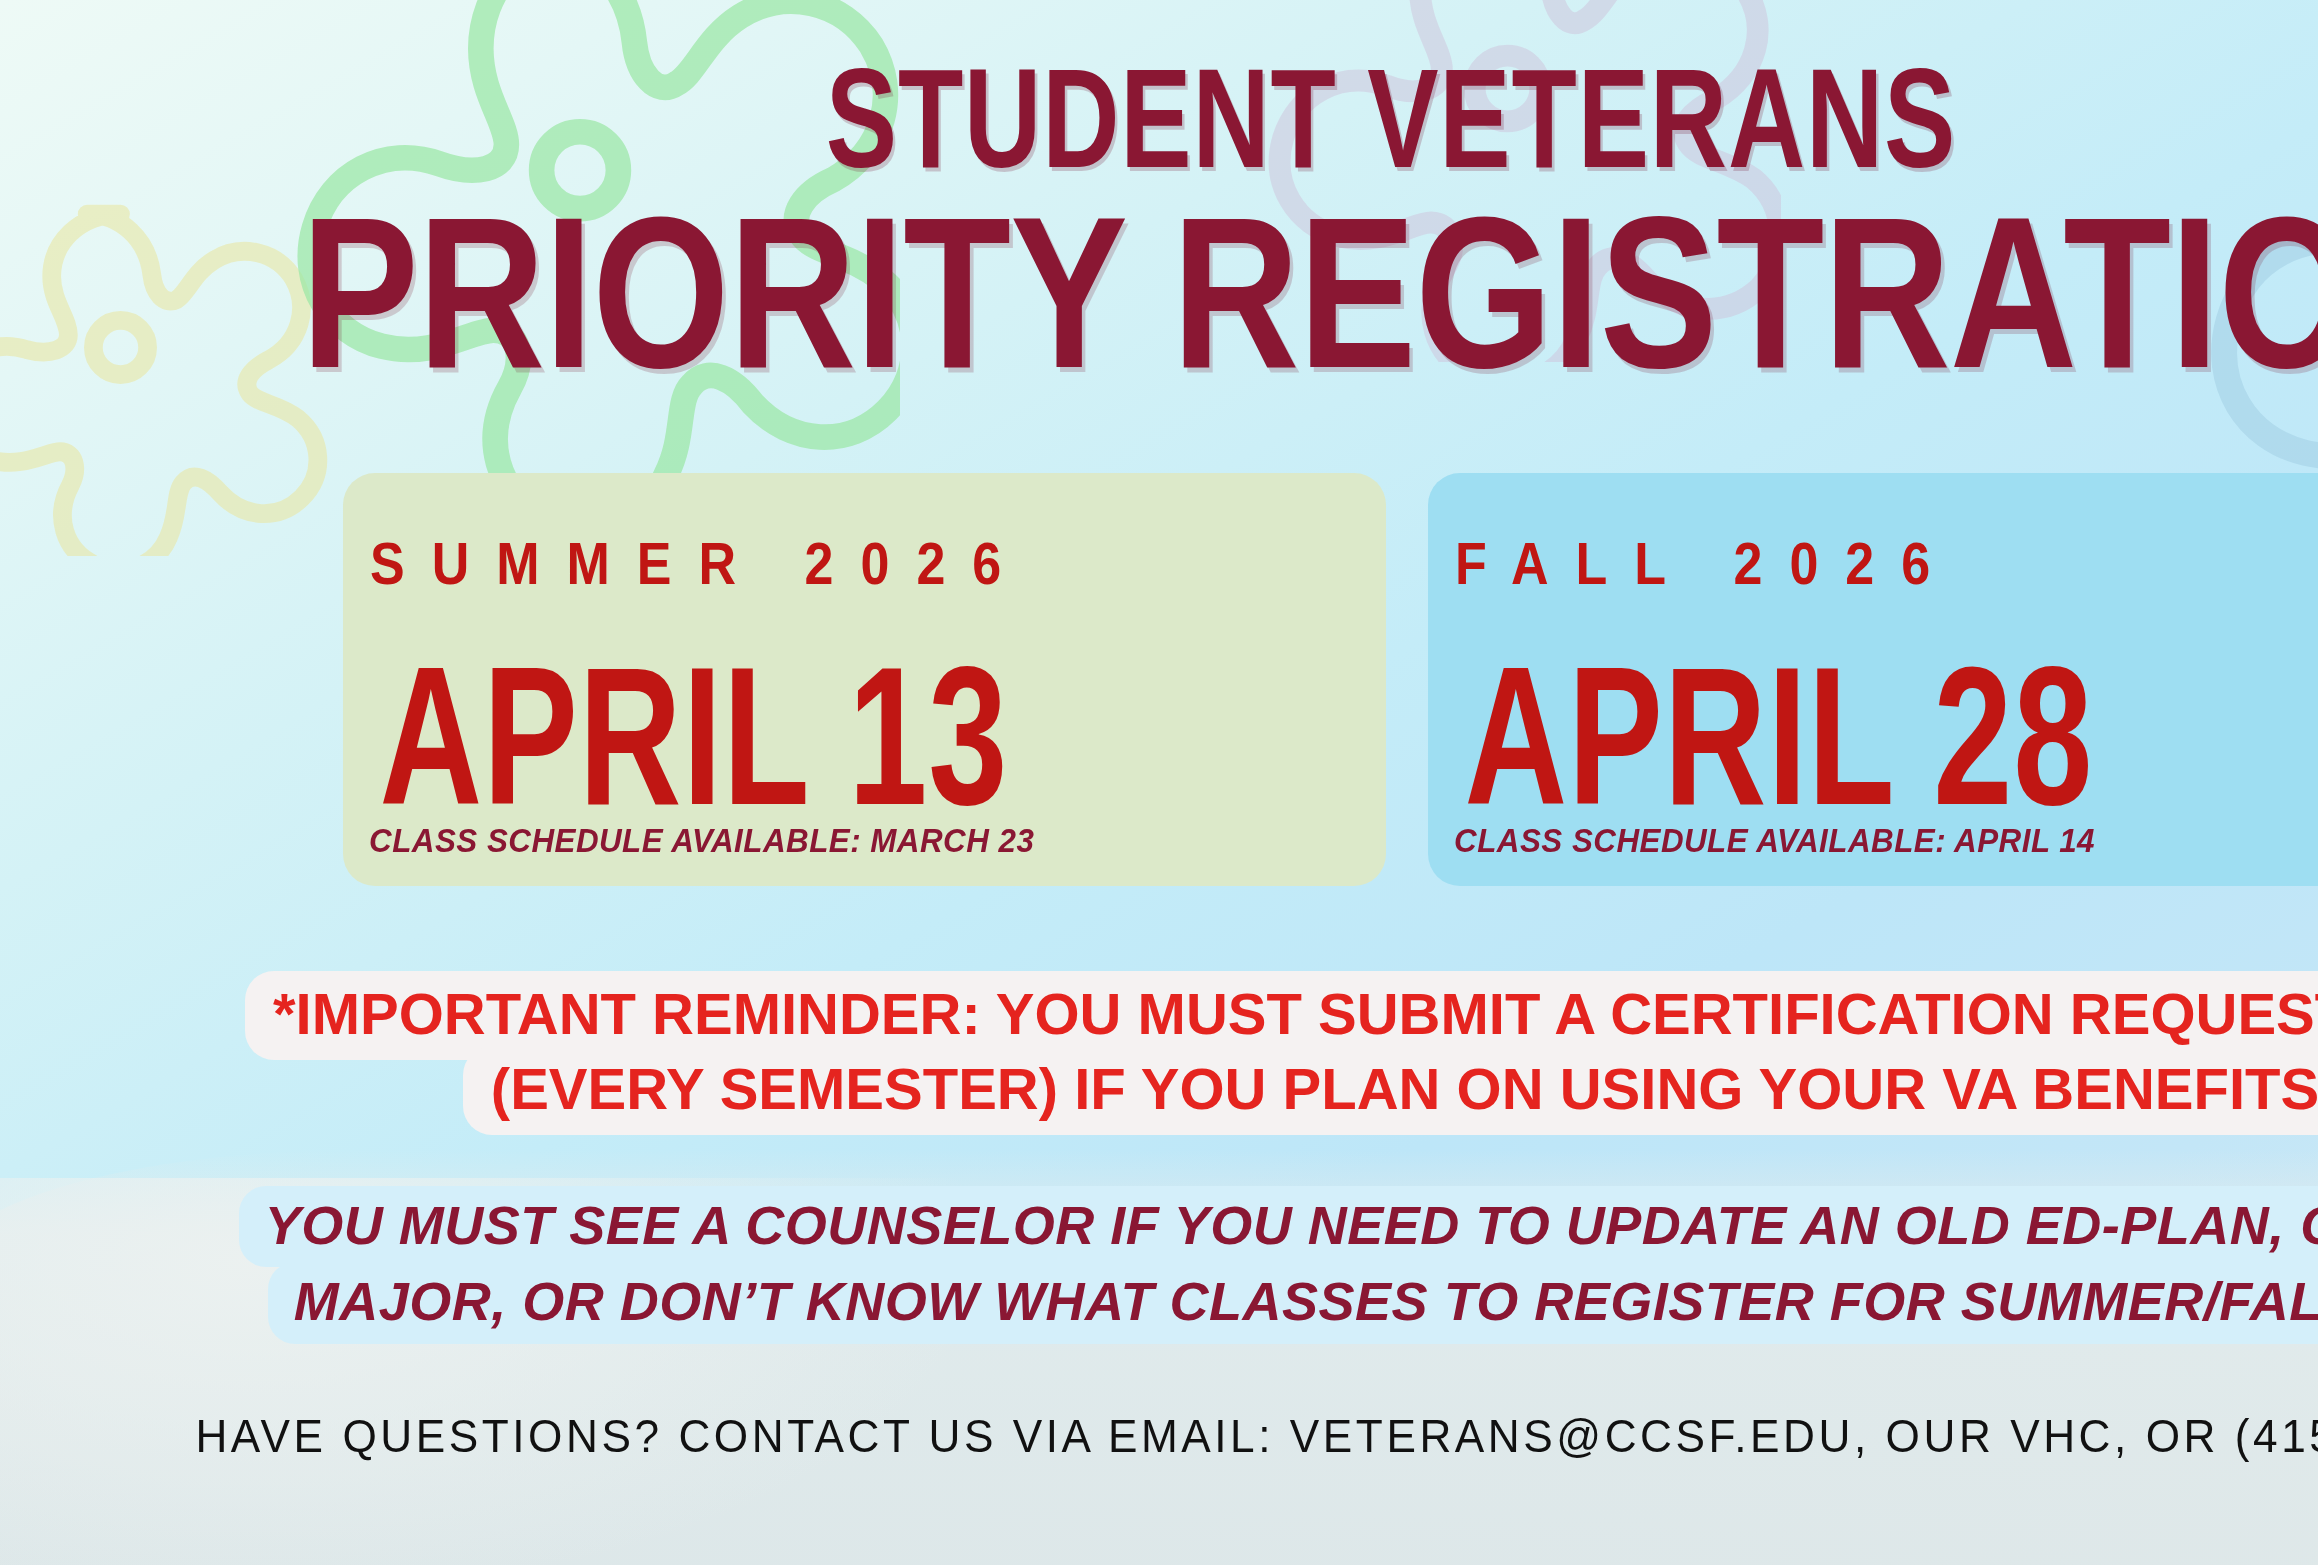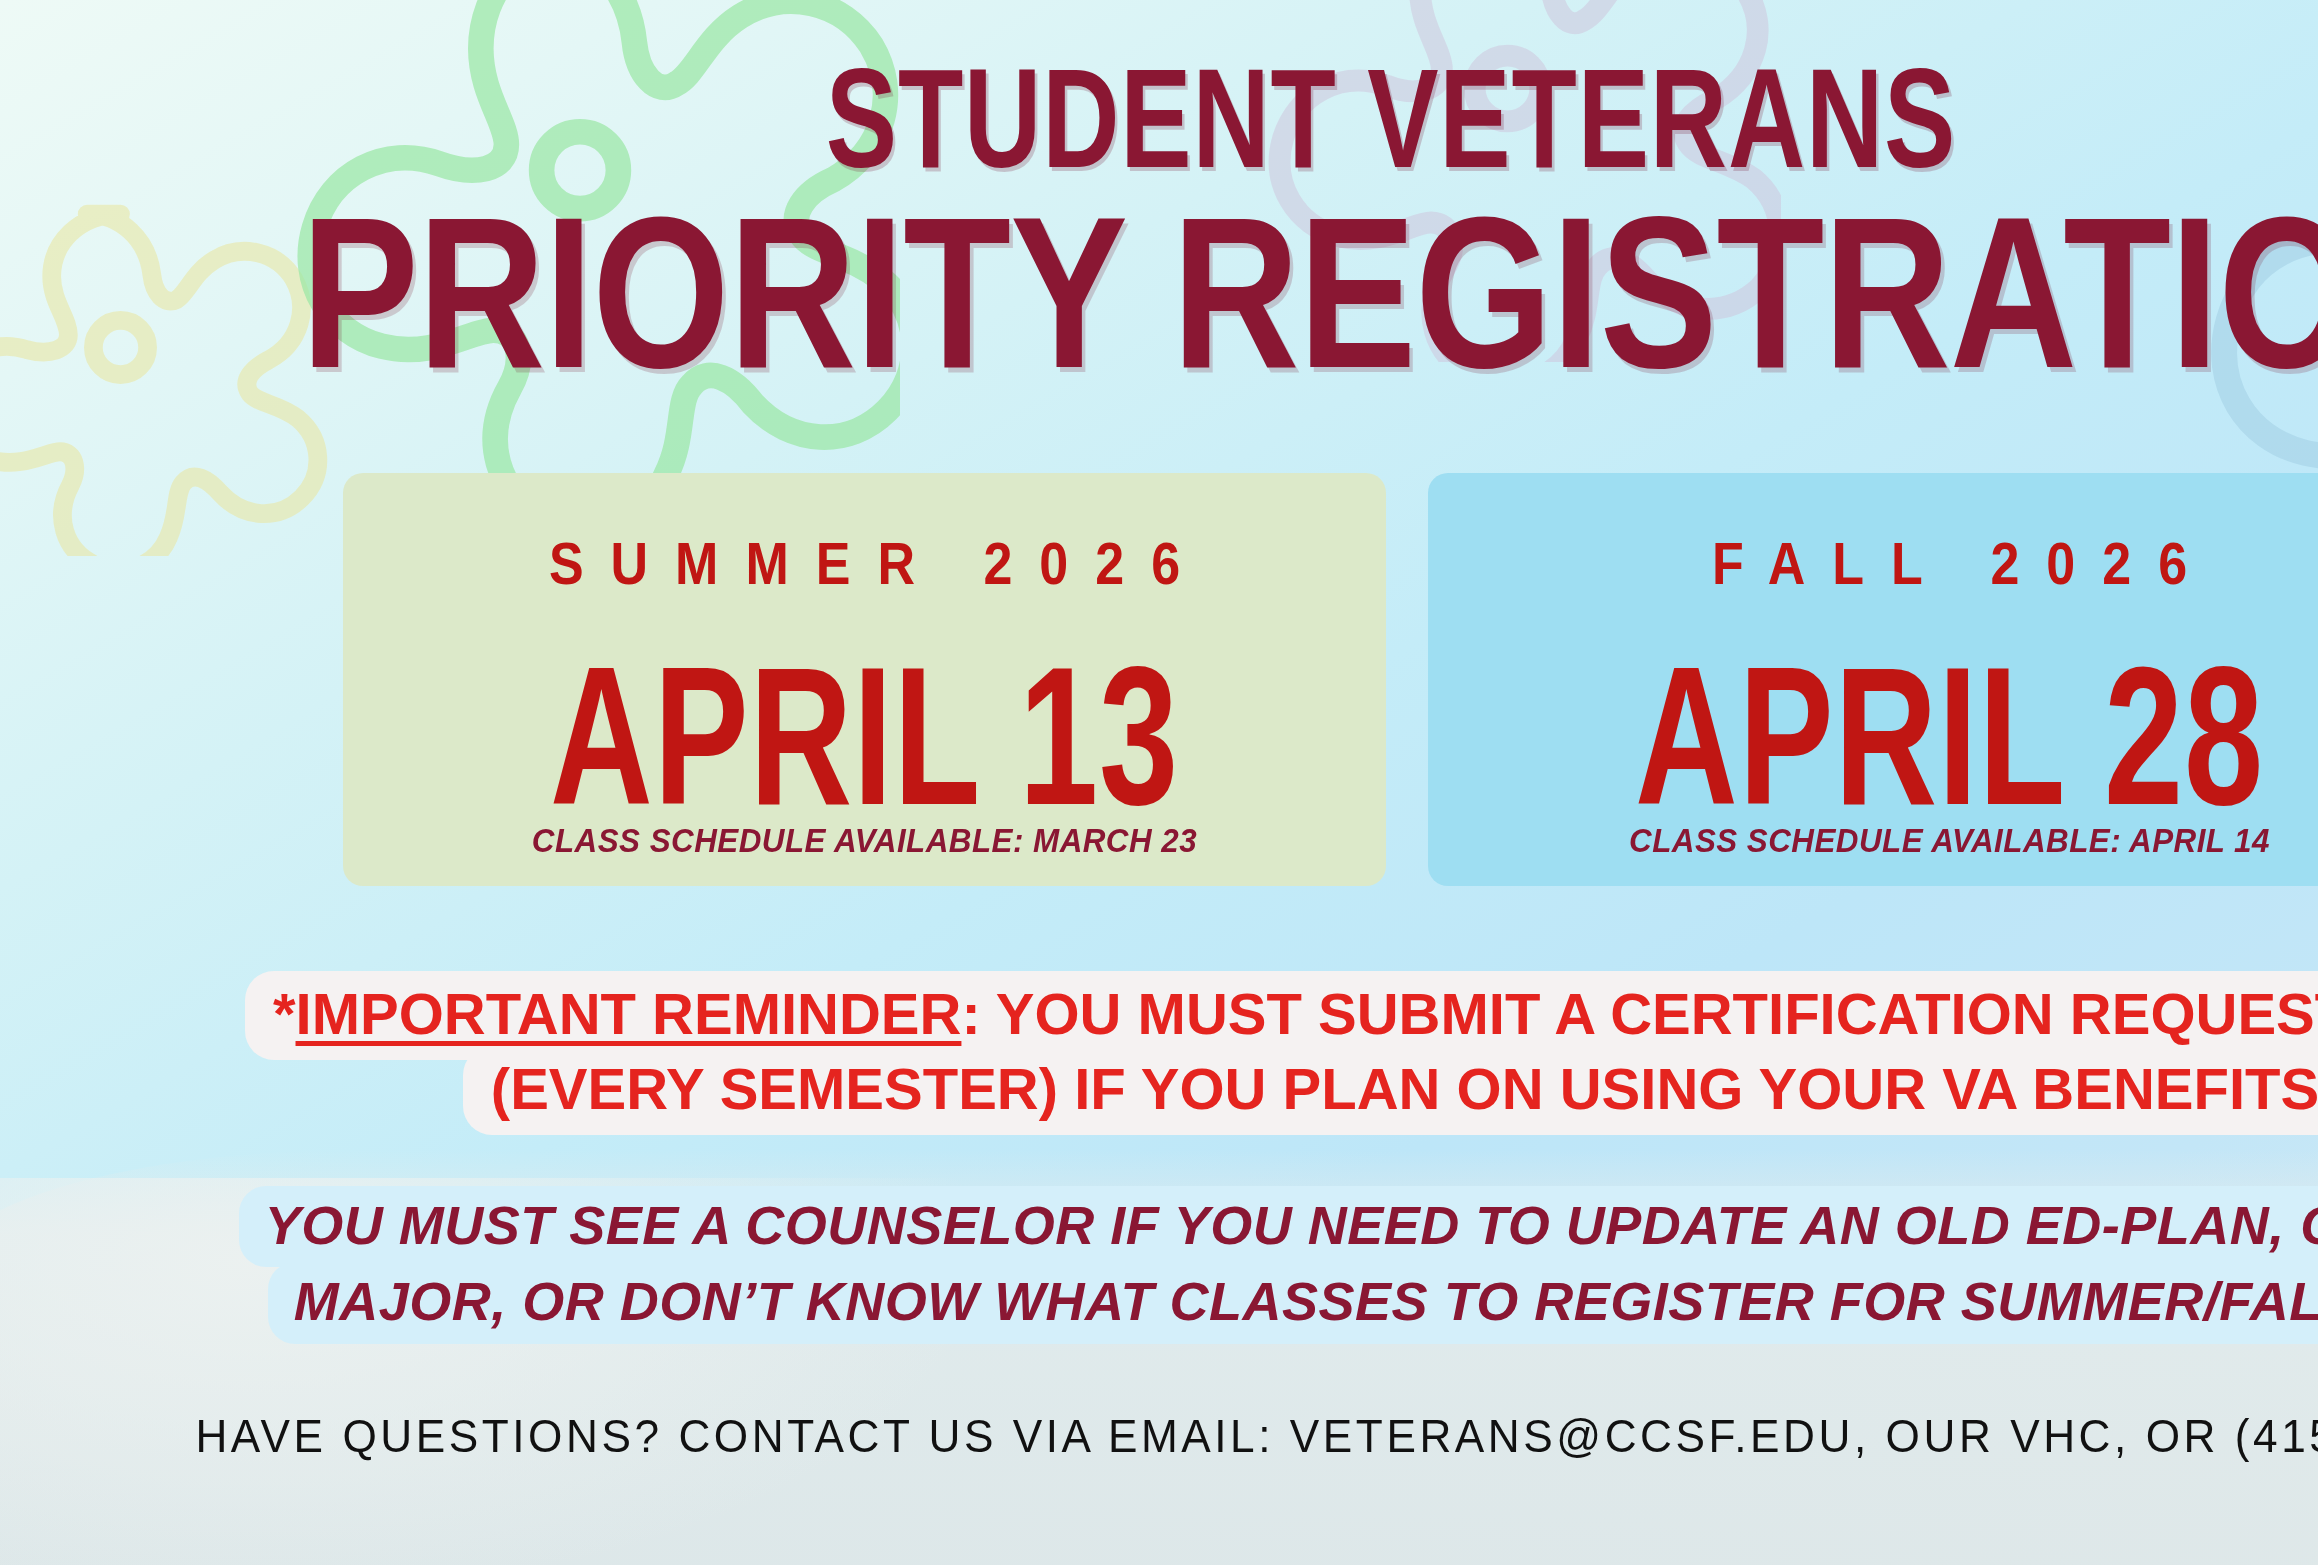--- a/index.html
+++ b/index.html
@@ -99,23 +99,23 @@
     left: 343px;
     top: 473px;
     width: 2133px;
     display: flex;
     gap: 42px;
     z-index: 6;
   }
   .term-card {
     width: 1043px;
     height: 413px;
-    border-radius: 20px;
+    border-radius: 32px;
     position: relative;
-    text-align: center;
+    text-align: left;
     box-sizing: border-box;
     padding-top: 56px;
   }
   #card-summer { background: #DCE9C9; }
   #card-fall   { background: #9EDEF2; }
 
   .term-label {
     display: block;
     color: #C01613;
     font-weight: bold;
@@ -166,21 +166,21 @@
     box-decoration-break: clone;
     -webkit-box-decoration-break: clone;
     border-radius: 29px;
     padding: 10.2px 28px 14px 28px;
     color: #E5241F;
     font-weight: bold;
     font-size: 58px;
     letter-spacing: 0px;
     font-family: "Liberation Sans", sans-serif;
   }
-  #reminder-underlined { text-decoration: underline; text-decoration-thickness: 5.1px; text-underline-offset: 7.4px; }
+  #reminder-underlined { text-decoration-thickness: 5.1px; text-underline-offset: 7.4px; }
 
   
   #counselor-box {
     position: absolute;
     left: 158px;
     top: 1187px;
     width: 2486px;
     z-index: 6;
     text-align: center;
     line-height: 1.42;

